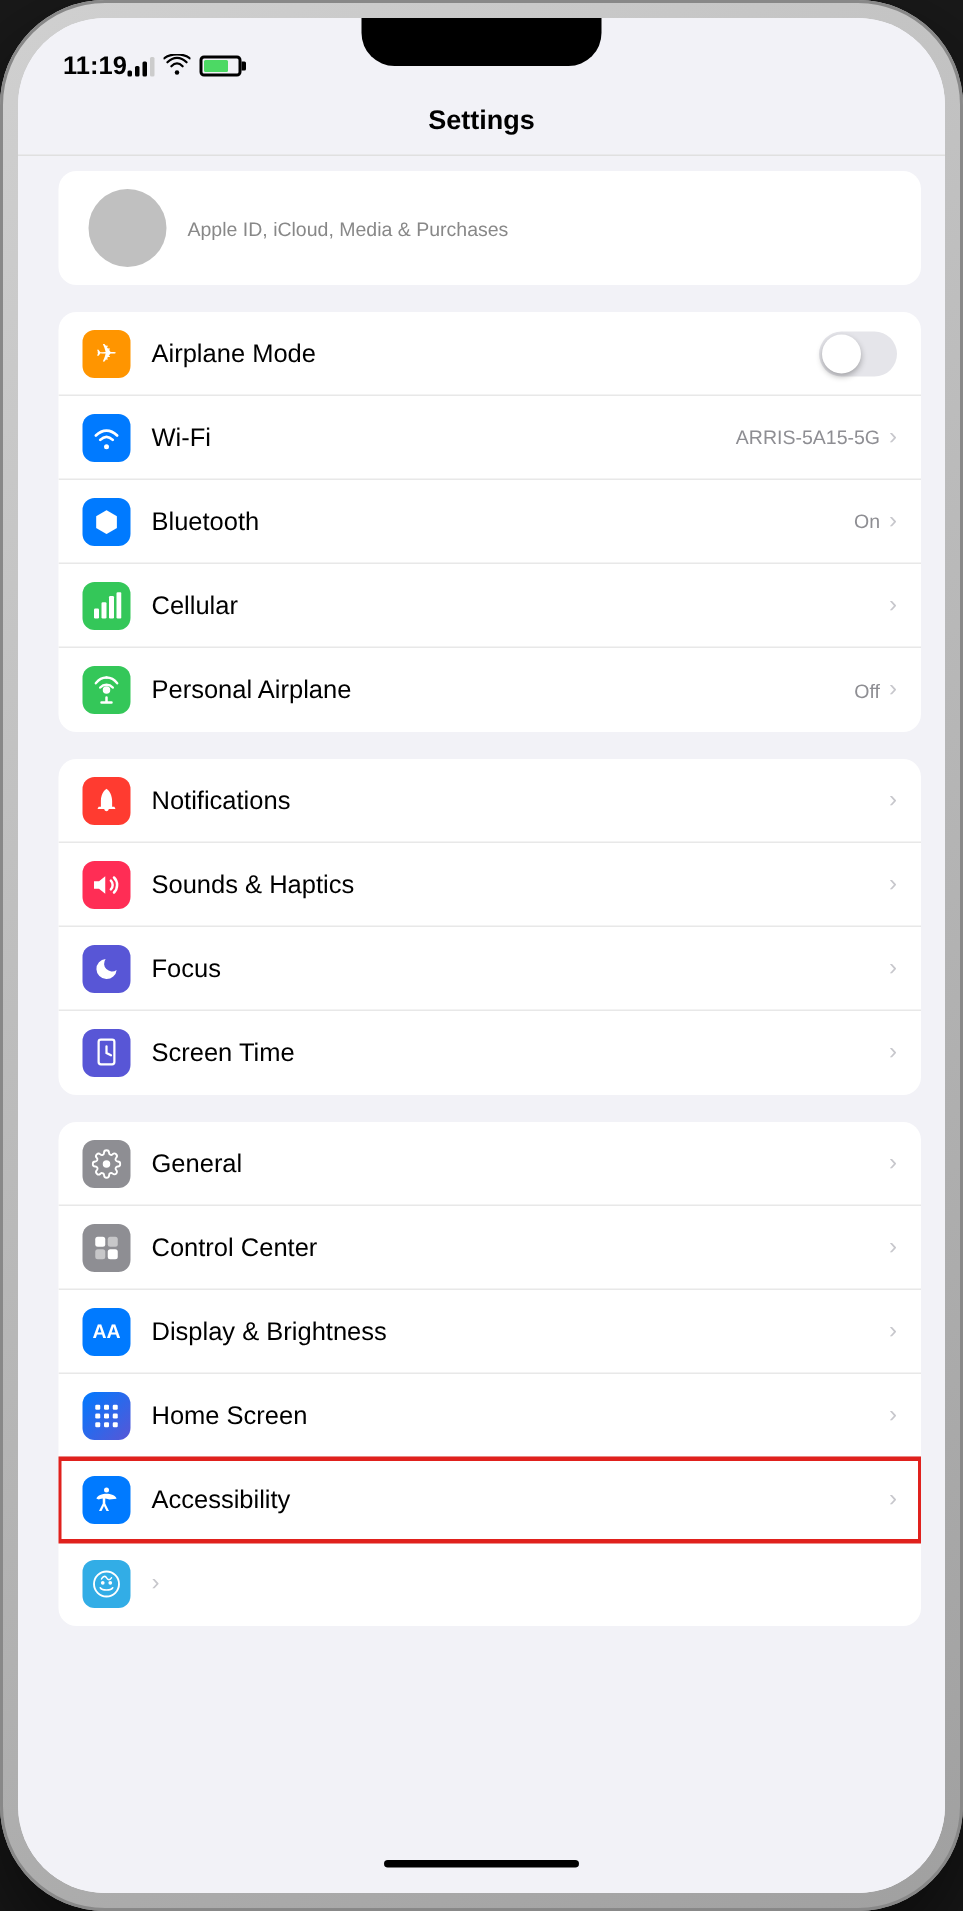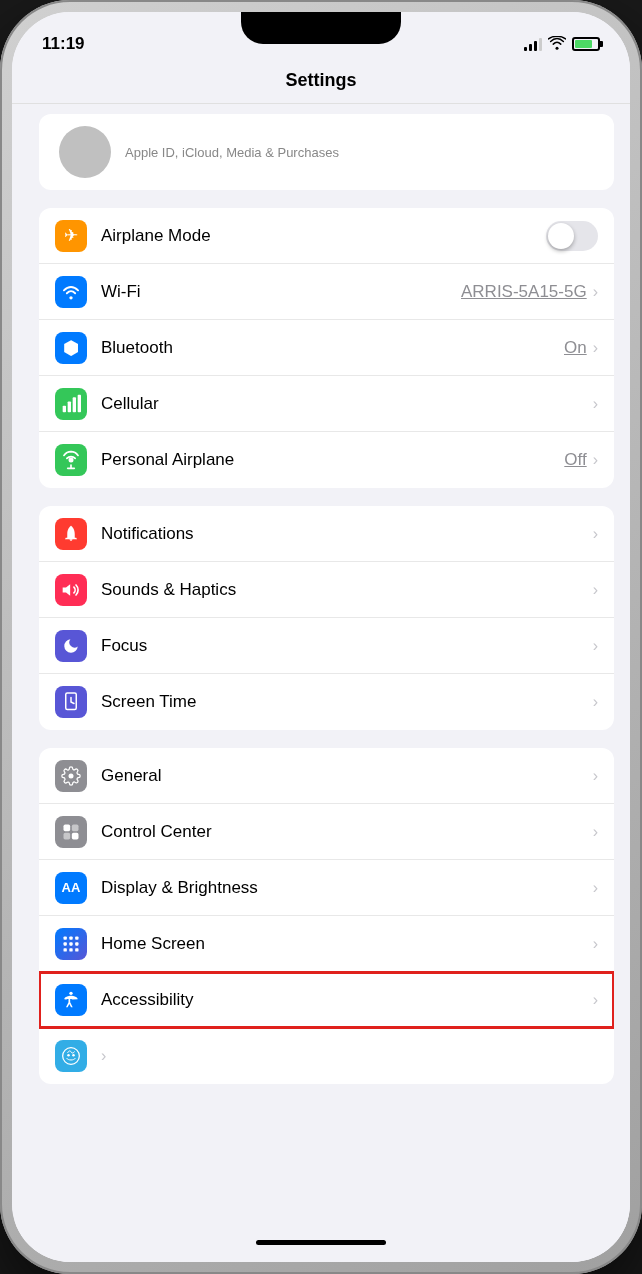--- a/index.html
+++ b/index.html
@@ -38,21 +38,20 @@
       background: #f2f2f7;
       border-radius: 58px;
       overflow: hidden;
       display: flex;
       flex-direction: column;
     }
 
     
     .status-bar {
       display: flex;
-      justify-content: space-between;
       align-items: center;
       padding: 14px 30px 0;
       height: 50px;
       background: #f2f2f7;
       flex-shrink: 0;
     }
 
     .status-time {
       font-size: 17px;
       font-weight: 600;
@@ -204,24 +203,23 @@
       flex-shrink: 0;
     }
 
     .settings-label {
       flex: 1;
       font-size: 17px;
       color: #000;
     }
 
     .settings-value {
-      font-size: 17px;
+      font-size: 13px;
       color: #8e8e93;
       margin-right: 6px;
-      text-decoration: underline;
     }
 
     .chevron {
       color: #c7c7cc;
       font-size: 16px;
     }
 
     
     .toggle {
       width: 52px;

